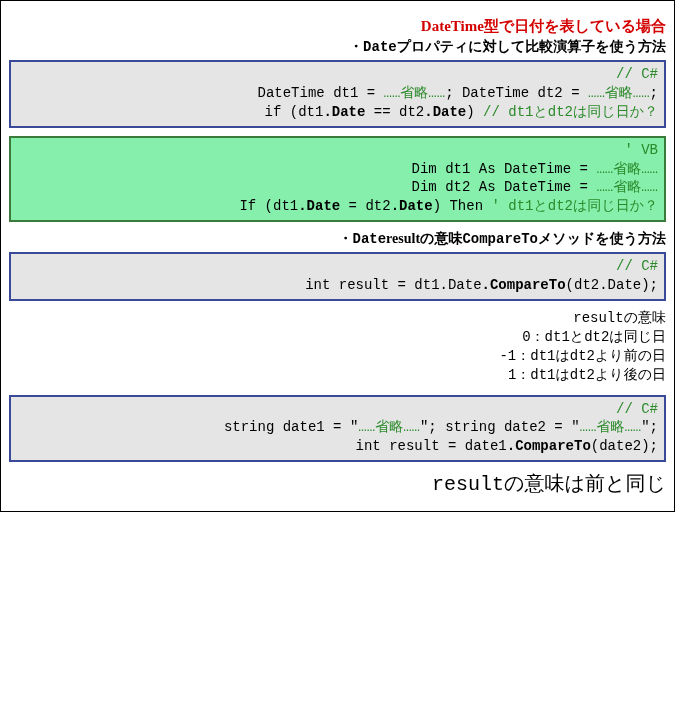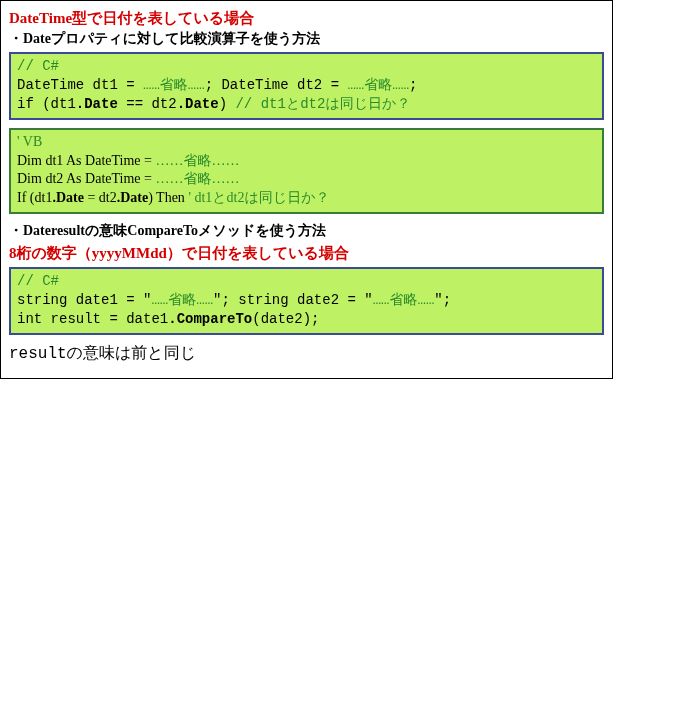--- a/index.html
+++ b/index.html
@@ -3,61 +3,62 @@
 <meta charset="utf-8">
 <style>
   body {
     margin: 0;
     padding: 0;
     font-family: "MS Mincho", "Hiragino Mincho ProN", serif;
     font-size: 14px;
     background: #fff;
   }
   .frame {
-    width: 613px;
+    width: 675px;
     border: 1px solid #000;
     box-sizing: border-box;
-    padding: 4px 8px 10px 8px;
+    padding: 12px 8px 10px 8px;
+    text-align: right;
   }
   .section-title {
     font-weight: bold;
     font-size: 15px;
     margin: 4px 0 2px 0;
   }
   .red { color: #d40000; }
   .sub {
     font-weight: bold;
     margin: 2px 0 4px 0;
     font-size: 14px;
   }
-  .mono { font-family: Liberation Serif, serif; font-weight: bold; }
+  .mono { font-family: Liberation Mono, monospace; font-weight: bold; }
   .codebox {
     border: 2px solid;
     padding: 3px 6px 4px 6px;
     margin: 4px 0 8px 0;
     font-family: "Courier New", monospace;
     font-size: 14px;
     line-height: 1.35;
     white-space: pre;
     overflow: hidden;
   }
-  .codebox.cs { border-color: #3a4a99; background: #bef264; }
-  .codebox.vb { border-color: #3a7a3a; background: #bef264; font-family: Liberation Serif, serif; }
+  .codebox.cs { border-color: #3a4a99; background: #e5e5e5; }
+  .codebox.vb { border-color: #3a7a3a; background: #86efac; }
   .comment { color: #2a8a2a; }
   .kw { font-weight: bold; }
   .plain {
     font-family: "Courier New", monospace;
     font-size: 14px;
     line-height: 1.35;
     margin: 2px 0 10px 0;
     white-space: pre;
   }
   .textline {
     font-family: "Courier New", monospace;
-    font-size: 16px;
+    font-size: 20px;
     margin: 4px 0;
   }
 </style>
 </head>
 <body>
 
 <div class="frame">
 
   <div class="section-title red">DateTime型で日付を表している場合</div>
 
@@ -67,24 +68,29 @@
 <span>DateTime dt1 = </span><span class="comment">……省略……</span><span>; DateTime dt2 = </span><span class="comment">……省略……</span><span>;</span>
 <span>if (dt1</span><span class="kw">.Date</span><span> == dt2</span><span class="kw">.Date</span><span>) </span><span class="comment">// dt1とdt2は同じ日か？</span></div>
 
   <div class="codebox vb"><span class="comment">' VB</span>
 <span>Dim dt1 As DateTime = </span><span class="comment">……省略……</span>
 <span>Dim dt2 As DateTime = </span><span class="comment">……省略……</span>
 <span>If (dt1</span><span class="kw">.Date</span><span> = dt2</span><span class="kw">.Date</span><span>) Then </span><span class="comment">' dt1とdt2は同じ日か？</span></div>
 
   <div class="sub"><span>・</span><span class="mono">Date</span><span>resultの意味</span><span class="mono">CompareTo</span><span>メソッドを使う方法</span></div>
 
+  <div class="codebox cs"><span class="comment">// C#</span>
+<span>int result = dt1.Date</span><span class="kw">.CompareTo</span><span>(dt2.Date);</span></div>
 
 
+  <div class="plain"><span>resultの意味</span>
+<span>0：dt1とdt2は同じ日</span>
+<span>-1：dt1はdt2より前の日</span>
+<span>1：dt1はdt2より後の日</span></div>
 
-  <div class="section-title red">8桁の数字（yyyyMMdd）で日付を表している場合</div>
 
 
   <div class="codebox cs"><span class="comment">// C#</span>
 <span>string date1 = "</span><span class="comment">……省略……</span><span>"; string date2 = "</span><span class="comment">……省略……</span><span>";</span>
 <span>int result = date1</span><span class="kw">.CompareTo</span><span>(date2);</span></div>
 
 
   <div class="textline">resultの意味は前と同じ</div>
 
 </div>

